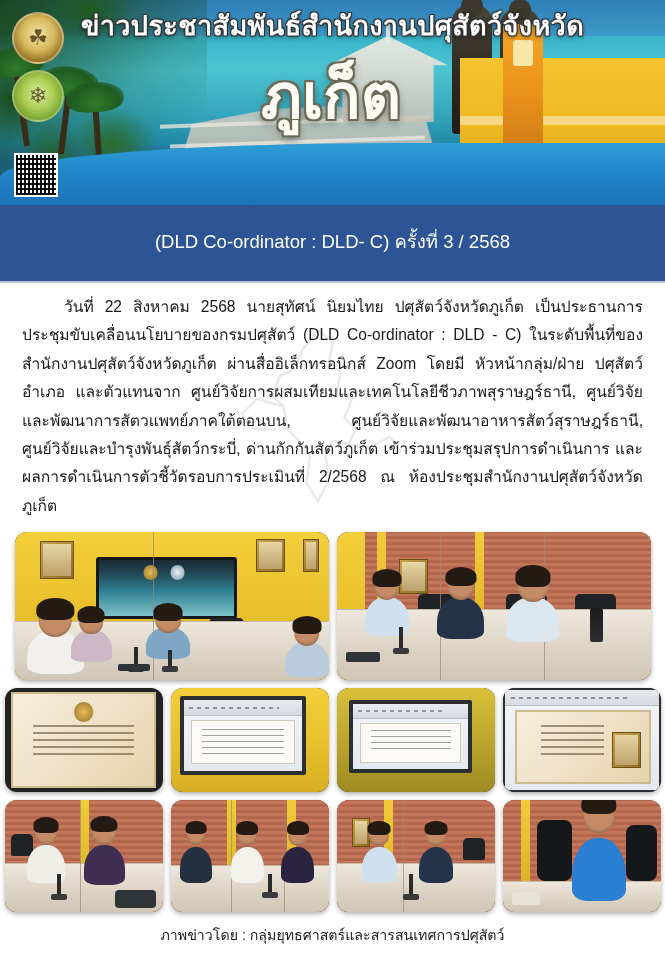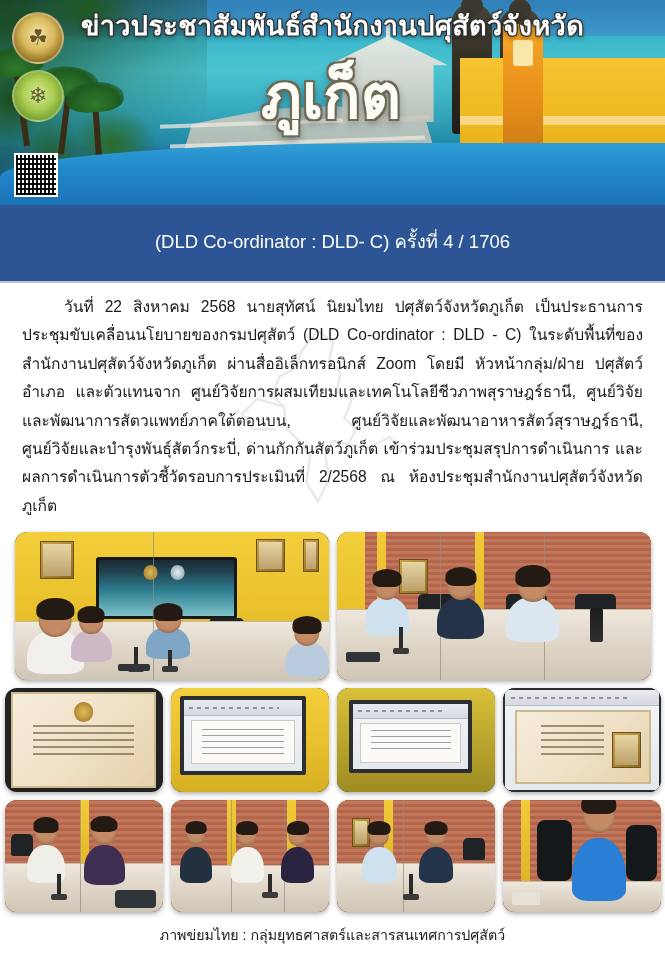--- a/index.html
+++ b/index.html
@@ -556,21 +556,21 @@
       <span class="animals">
         <span class="animal">🐶</span>
         <span class="animal">🐴</span>
         <span class="animal">🐤</span>
         <span class="animal">🐮</span>
       </span>
     </div>
   </div>
 
   <div class="titlebar">
-    <div class="line2">(DLD Co-ordinator : DLD- C) ครั้งที่ 4 / 1706</div>
+    <div class="line2">(DLD Co-ordinator : DLD- C) ครั้งที่ 3 / 2568</div>
   </div>
 
   <div class="article">
     <svg class="watermark" viewBox="0 0 120 100">
       <path d="M52 4 L60 10 L58 20 L64 26 L62 36 L70 40 L66 50 L72 56 L68 64 L60 62 L56 70 L58 82 L52 94 L46 84 L48 70 L42 62 L36 56 L34 44 L28 38 L32 28 L40 24 L44 14 Z" fill="none" stroke="#2b2b2b" stroke-width="1.2"></path>
       <path d="M34 44 L20 40 L12 48 L18 56 L30 56" fill="none" stroke="#2b2b2b" stroke-width="1.2"></path>
       <path d="M60 62 L78 66 L90 60 L96 68" fill="none" stroke="#2b2b2b" stroke-width="1.2"></path>
     </svg>
     <p>วันที่ 22 สิงหาคม 2568 นายสุทัศน์ นิยมไทย ปศุสัตว์จังหวัดภูเก็ต เป็นประธานการประชุมขับเคลื่อนนโยบายของกรมปศุสัตว์ (DLD Co-ordinator : DLD - C) ในระดับพื้นที่ของสำนักงานปศุสัตว์จังหวัดภูเก็ต ผ่านสื่ออิเล็กทรอนิกส์ Zoom โดยมี หัวหน้ากลุ่ม/ฝ่าย ปศุสัตว์อำเภอ และตัวแทนจาก ศูนย์วิจัยการผสมเทียมและเทคโนโลยีชีวภาพสุราษฎร์ธานี, ศูนย์วิจัยและพัฒนาการสัตวแพทย์ภาคใต้ตอนบน, ศูนย์วิจัยและพัฒนาอาหารสัตว์สุราษฎร์ธานี, ศูนย์วิจัยและบำรุงพันธุ์สัตว์กระบี่, ด่านกักกันสัตว์ภูเก็ต เข้าร่วมประชุมสรุปการดำเนินการ และผลการดำเนินการตัวชี้วัดรอบการประเมินที่ 2/2568 ณ ห้องประชุมสำนักงานปศุสัตว์จังหวัดภูเก็ต</p>
   </div>
@@ -729,15 +729,15 @@
           <div class="chair" style="left:22%;top:18%;width:22%;height:54%;background:#15181b;border-radius:8px;"></div>
           <div class="chair" style="right:2%;top:22%;width:20%;height:50%;background:#15181b;border-radius:8px;"></div>
           <div class="table" style="height:28%;"></div>
           <div class="person" style="left:44%;width:34%;height:56%;background:#2a7fd4;bottom:10%;"></div>
           <div class="laptop" style="left:6%;bottom:6%;width:18%;height:12%;background:#e7e2d6;"></div>
         </div>
       </div>
     </div>
   </div>
 
-  <div class="caption">ภาพข่ยมไทย : กลุ่มยุทธศาสตร์และสารสนเทศการปศุสัตว์</div>
+  <div class="caption">ภาพข่าวโดย : กลุ่มยุทธศาสตร์และสารสนเทศการปศุสัตว์</div>
 
 </div>
 
 </body></html>

